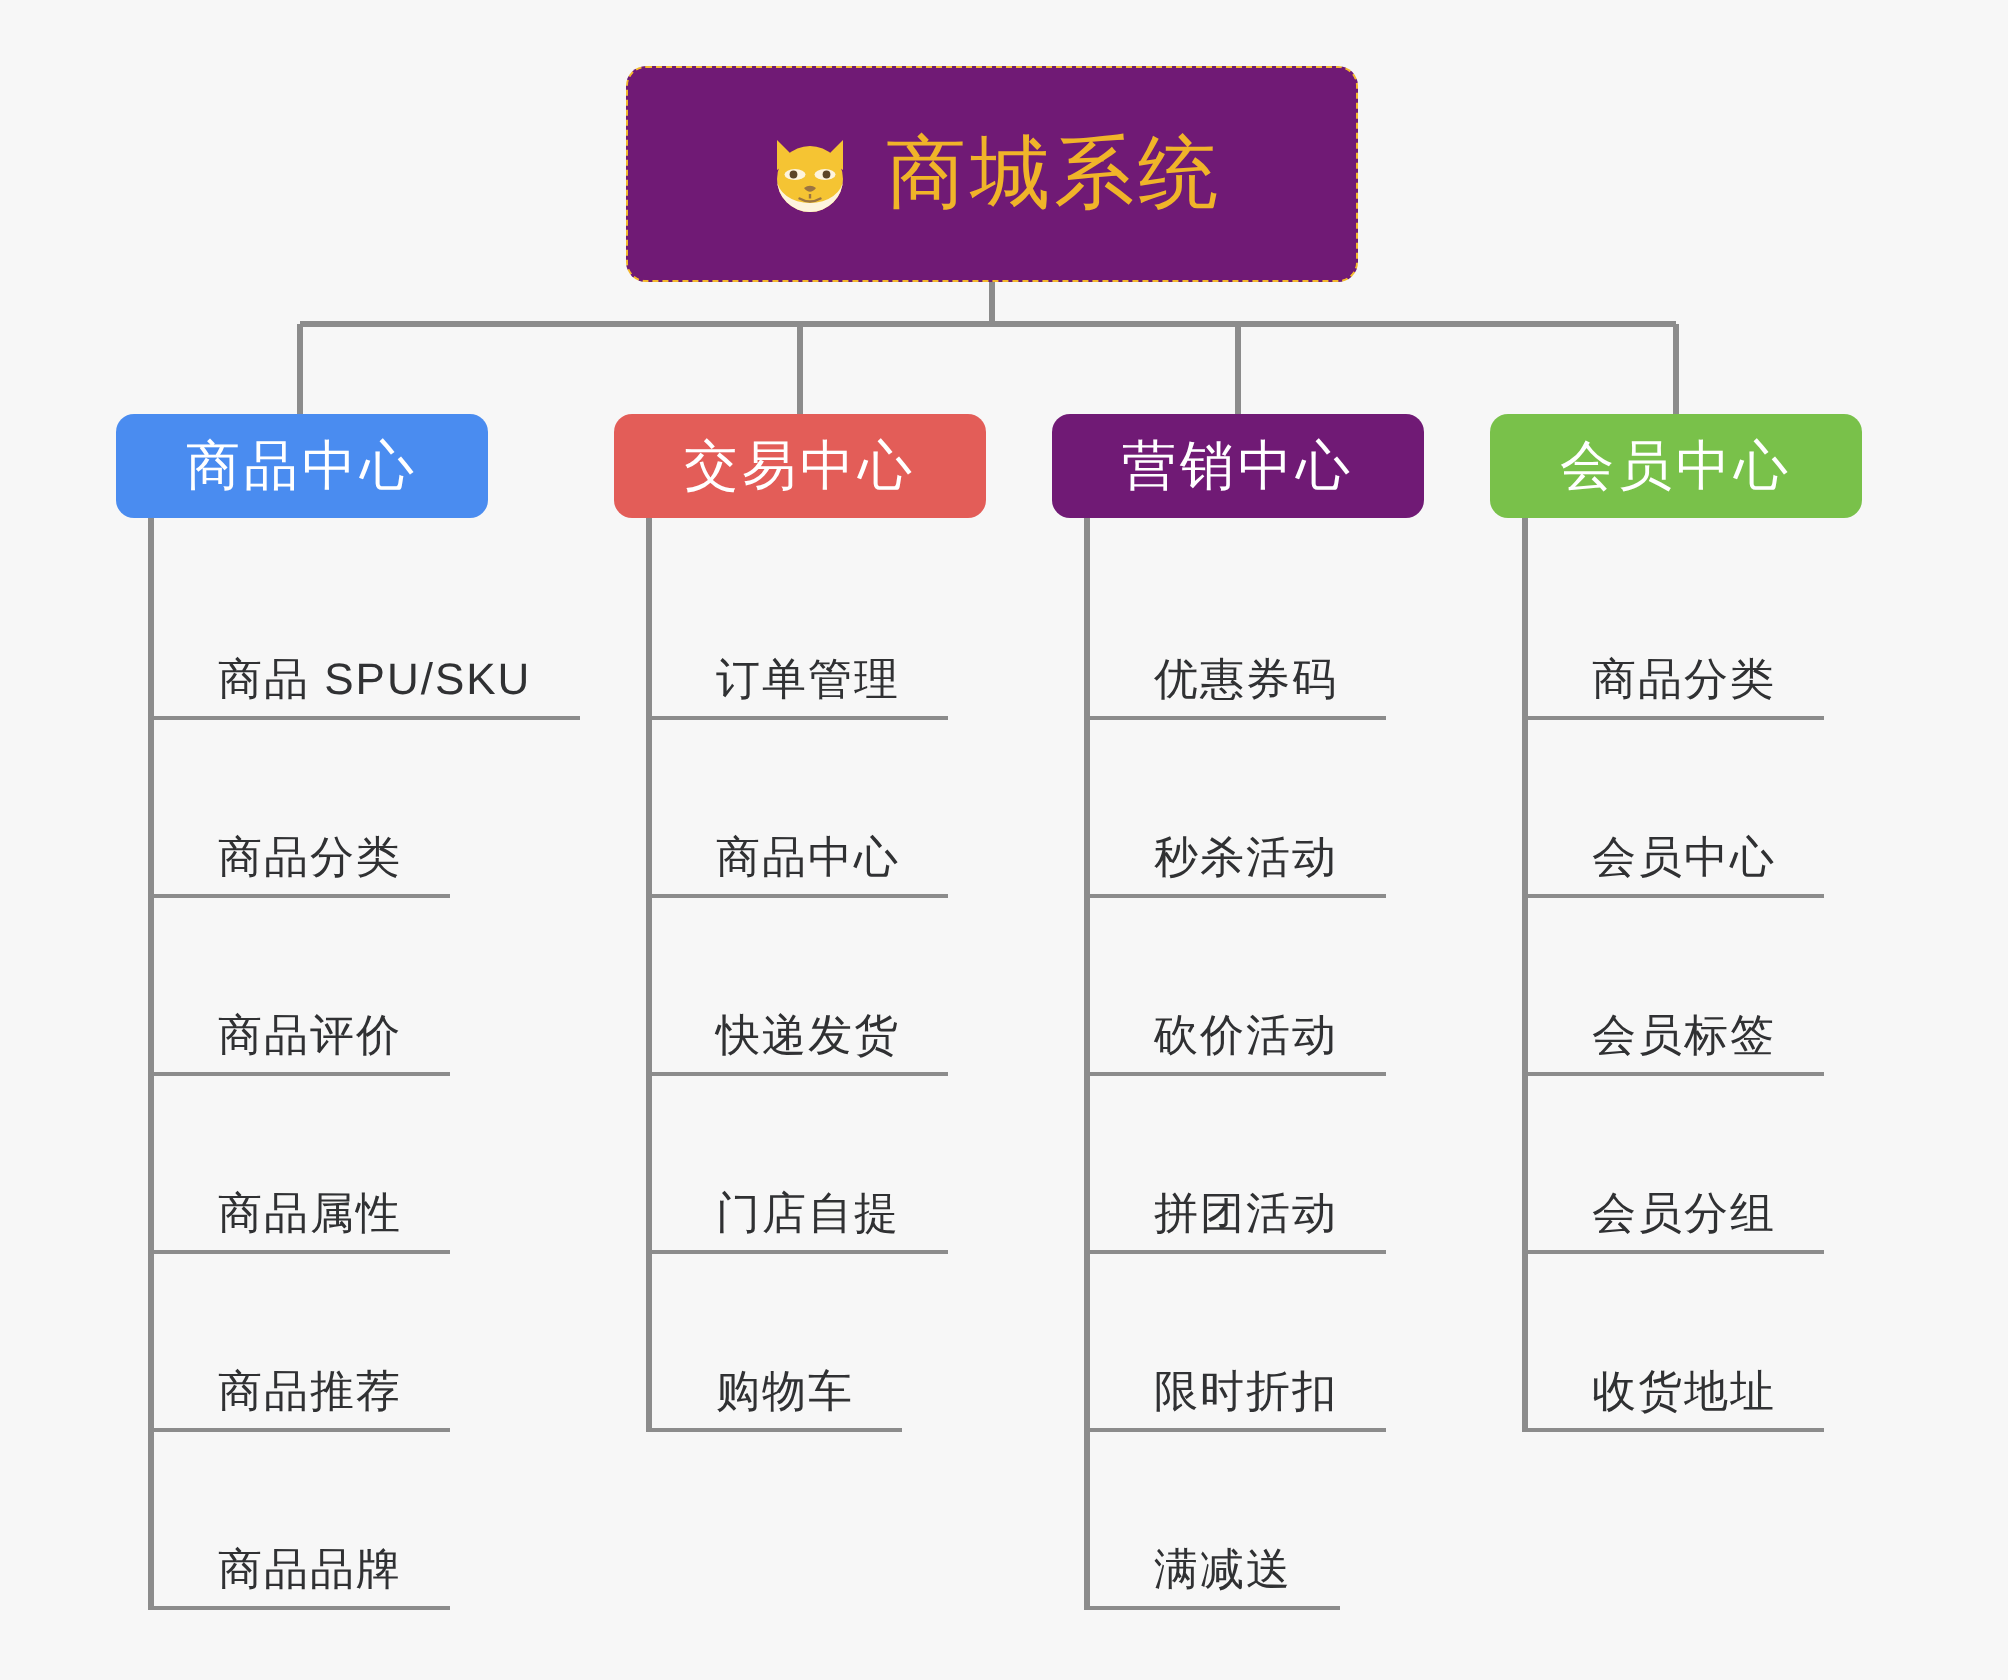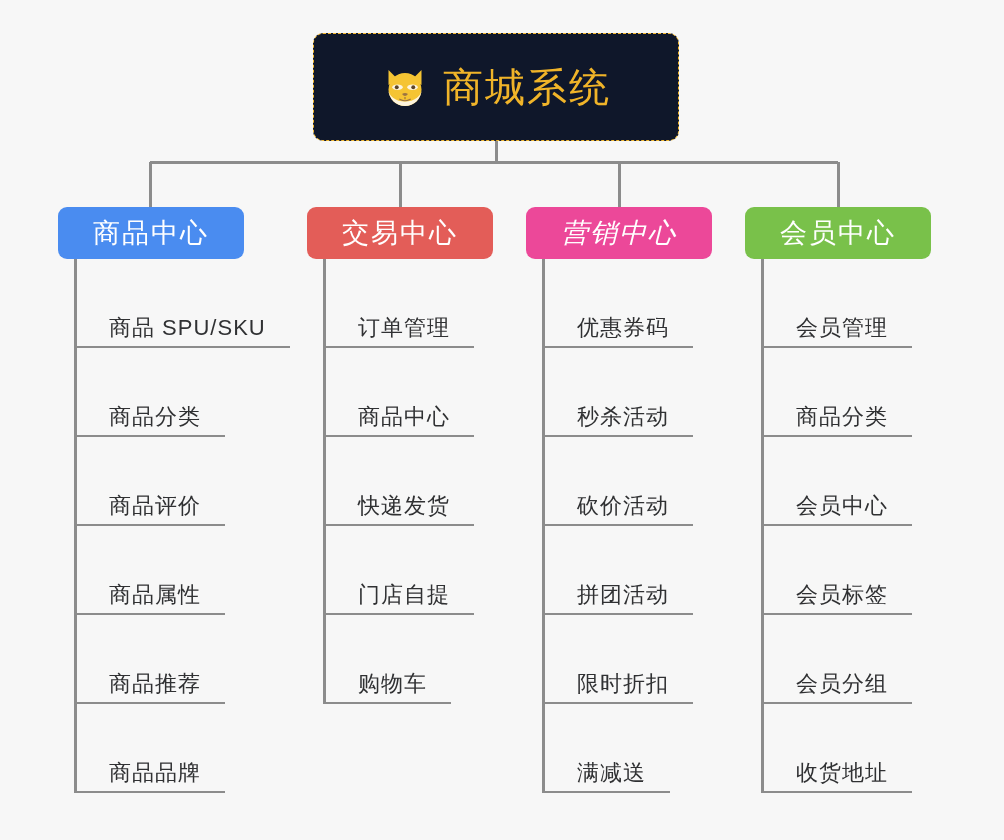--- a/index.html
+++ b/index.html
@@ -81,21 +81,21 @@
     line-height: 1;
     color: #ffffff;
     letter-spacing: 2px;
     white-space: nowrap;
   }
 
   
   .leaf-list {
     position: relative;
     margin-top: 0;
-    padding-top: 0;
+    padding-top: 12px;
     border-left: 3px solid #8c8c8c;
     margin-left: 16px;
     width: 186px;
   }
   .leaf-item {
     position: relative;
     height: 89px;
     display: flex;
     align-items: flex-end;
   }
@@ -123,21 +123,21 @@
     letter-spacing: 1px;
     padding-right: 24px;
     display: inline-block;
   }
 </style>
 </head>
 <body style="background: rgb(247, 247, 247);">
 
 <div class="canvas">
 
-  <div class="root-node" style="border-color: rgb(243, 184, 46); background: #0f172a; justify-content: center;">
+  <div class="root-node" style="border-color: rgb(243, 184, 46); background: #701a75; justify-content: center;">
     <svg class="root-emoji" viewBox="0 0 64 64" aria-hidden="true">
       <path d="M10 8 L10 28 L22 20 Z" fill="#f5c433"></path>
       <path d="M54 8 L54 28 L42 20 Z" fill="#f5c433"></path>
       <circle cx="32" cy="34" r="22" fill="#f5c433"></circle>
       <path d="M32 56 A22 22 0 0 1 10 34 A22 16 0 0 0 54 34 A22 22 0 0 1 32 56 Z" fill="#fdf4de"></path>
       <ellipse cx="22" cy="31" rx="7" ry="3.6" fill="#fdf4de"></ellipse>
       <ellipse cx="42" cy="31" rx="7" ry="3.6" fill="#fdf4de"></ellipse>
       <ellipse cx="21" cy="31" rx="2.6" ry="2.6" fill="#5b4426"></ellipse>
       <ellipse cx="43" cy="31" rx="2.6" ry="2.6" fill="#5b4426"></ellipse>
       <path d="M28 40 Q32 37 36 40 Q32 45 28 40 Z" fill="#9b7442"></path>
@@ -204,21 +204,21 @@
       <div class="leaf-item">
           <span class="leaf-inner" style="border-bottom-color: rgb(140, 140, 140);"><span class="leaf-text">门店自提</span></span>
         </div>
       <div class="leaf-item">
           <span class="leaf-inner" style="border-bottom-color: rgb(140, 140, 140);"><span class="leaf-text">购物车</span></span>
         </div>
     </div>
   </div>
 
   <div class="column" style="left:526px;">
-    <div class="cat-box" style="background: #ec4899; font-style: italic;">
+    <div class="cat-box" style="background: #701a75;">
       <span class="cat-label">营销中心</span>
     </div>
     <div class="leaf-list" style="border-left-color: rgb(140, 140, 140);">
       <div class="leaf-item">
           <span class="leaf-inner" style="border-bottom-color: rgb(140, 140, 140);"><span class="leaf-text">优惠券码</span></span>
         </div>
       <div class="leaf-item">
           <span class="leaf-inner" style="border-bottom-color: rgb(140, 140, 140);"><span class="leaf-text">秒杀活动</span></span>
         </div>
       <div class="leaf-item">
@@ -235,23 +235,20 @@
         </div>
     </div>
   </div>
 
   <div class="column" style="left:745px;">
     <div class="cat-box" style="background: rgb(121, 193, 74);">
       <span class="cat-label">会员中心</span>
     </div>
     <div class="leaf-list" style="border-left-color: rgb(140, 140, 140);">
       <div class="leaf-item">
-          <span class="leaf-inner" style="border-bottom-color: rgb(140, 140, 140);"><span class="leaf-text">会员管理</span></span>
-        </div>
-      <div class="leaf-item">
           <span class="leaf-inner" style="border-bottom-color: rgb(140, 140, 140);"><span class="leaf-text">商品分类</span></span>
         </div>
       <div class="leaf-item">
           <span class="leaf-inner" style="border-bottom-color: rgb(140, 140, 140);"><span class="leaf-text">会员中心</span></span>
         </div>
       <div class="leaf-item">
           <span class="leaf-inner" style="border-bottom-color: rgb(140, 140, 140); text-align: right;"><span class="leaf-text">会员标签</span></span>
         </div>
       <div class="leaf-item">
           <span class="leaf-inner" style="border-bottom-color: rgb(140, 140, 140);"><span class="leaf-text">会员分组</span></span>

